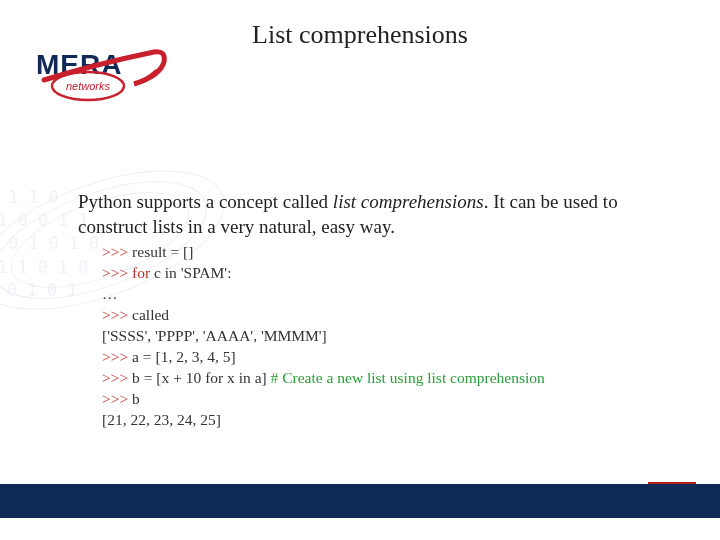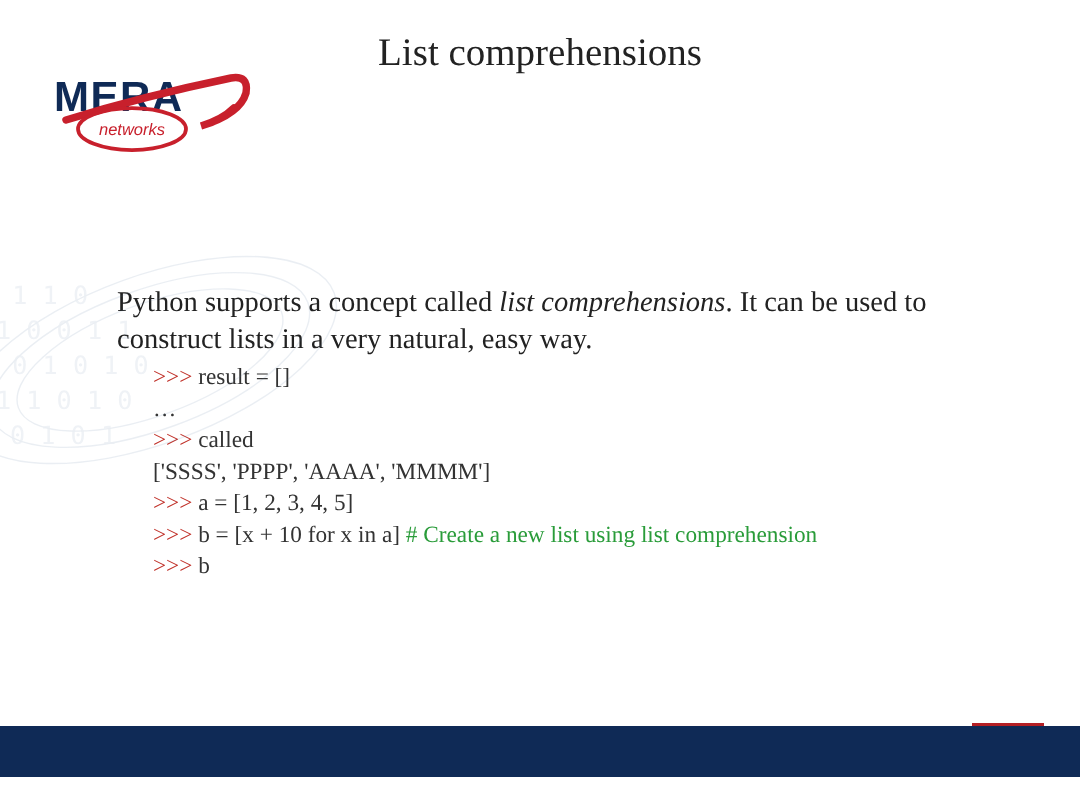--- a/index.html
+++ b/index.html
@@ -104,23 +104,25 @@
   </svg>
 </div>
 
 <div class="content">
   <p class="intro">
     <span>Python supports a concept called </span><span class="ital">list comprehensions</span><span>. It can be used to construct lists in a very natural, easy way.</span>
   </p>
 
   <div class="code">
     <div class="line"><span class="pr">&gt;&gt;&gt; </span><span>result = []</span></div>
+    <div class="line"><span class="pr">&gt;&gt;&gt; </span><span class="kw">for</span><span> c in 'SPAM':</span></div>
     <div class="line"><span>…</span></div>
     <div class="line"><span class="pr">&gt;&gt;&gt; </span><span>called</span></div>
     <div class="line"><span>['SSSS', 'PPPP', 'AAAA', 'MMMM']</span></div>
     <div class="line"><span class="pr">&gt;&gt;&gt; </span><span>a = [1, 2, 3, 4, 5]</span></div>
     <div class="line"><span class="pr">&gt;&gt;&gt; </span><span>b = [x + 10 for x in a] </span><span class="cm"># Create a new list using list comprehension</span></div>
     <div class="line"><span class="pr">&gt;&gt;&gt; </span><span>b</span></div>
+    <div class="line"><span>[21, 22, 23, 24, 25]</span></div>
   </div>
 </div>
 
 <div class="footer-accent"></div>
 <div class="footer-band"></div>
 
 </body></html>

